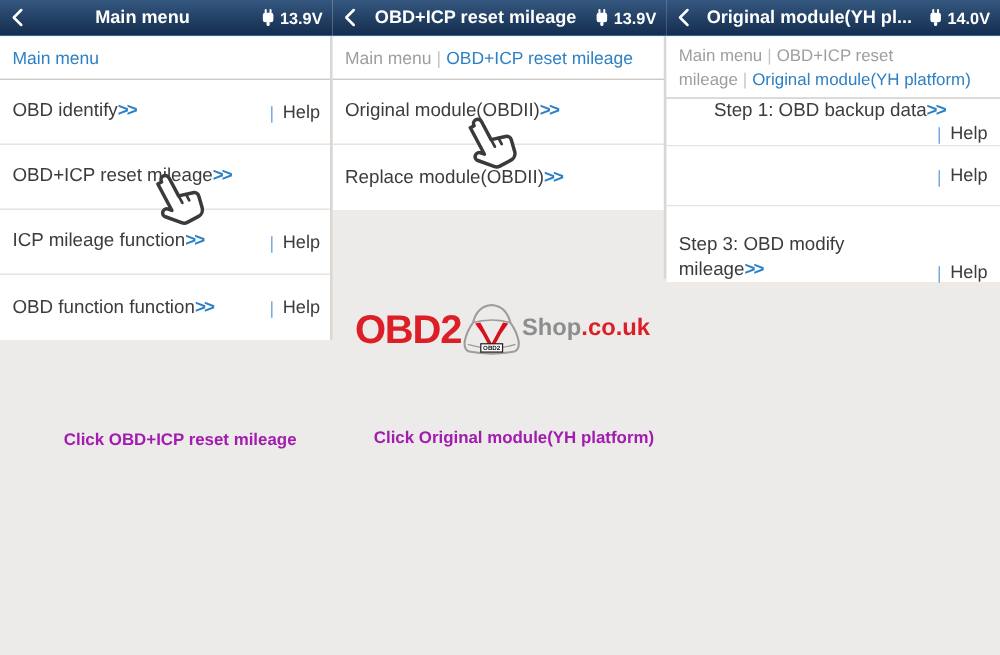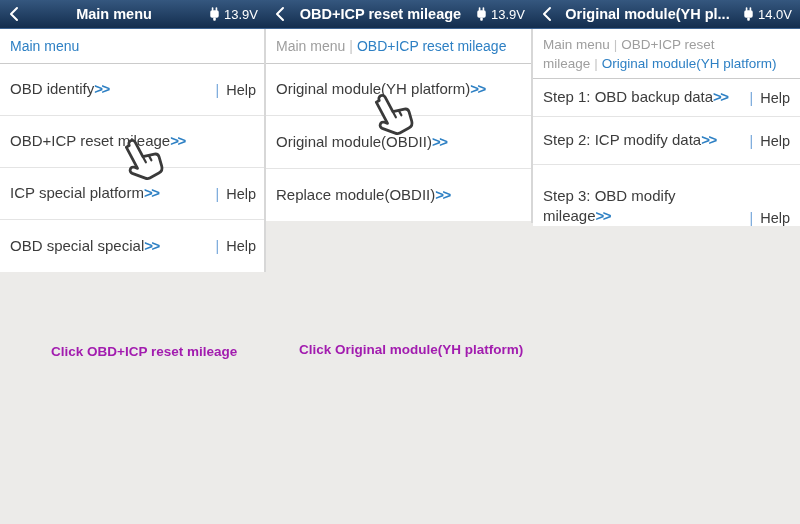--- a/index.html
+++ b/index.html
@@ -9,37 +9,37 @@
 
   .panel { position:absolute; top:0; height:524px; }
   #panel0 { left:0;   width:266px; }
   #panel1 { left:266px; width:267px; }
   #panel2 { left:533px; width:267px; }
 
   .hdr { height:29px; background:linear-gradient(#35577f, #132d4e); border-bottom:1px solid #3d6391;
          display:flex; align-items:center; color:#fff; padding:0 8px 0 9px; }
   .back { width:14px; height:16px; display:flex; align-items:center; flex:0 0 auto; cursor:pointer; }
   .hdr-title { flex:1; text-align:center; font-weight:bold; font-size:14.5px; white-space:nowrap; overflow:hidden; }
-  .volt { display:flex; align-items:center; gap:4px; font-size:13px; font-weight:normal; flex:0 0 auto; padding-left:4px; }
+  .volt { display:flex; align-items:center; gap:4px; font-size:13px; font-weight:bold; flex:0 0 auto; padding-left:4px; }
 
   .crumbs { background:#fff; padding:8px 10px 7px 10px; font-size:14px; line-height:19px; }
   .p2 .crumbs { padding:6px 10px 5px 10px; font-size:13.5px; }
   .bc-dim { color:#9e9e9e; }
   .bc-active { color:#2e80c4; }
   .bc-pipe { color:#c4c4c4; padding:0 4px; }
 
   .rows { background:#fdba74; }
   .row { display:flex; align-items:center; padding:0 10px; border-top:1px solid #e4e4e4;
          background:#fff; font-size:15px; color:#3c3c3c; cursor:pointer; }
   .rows .row:first-child { border-top:1px solid #cbcbcb; }
   .p0 .row { height:52px; }
   .p0 .row:last-child { height:53px; }
   .p1 .row { height:52px; }
   .p1 .row:nth-child(2), .p1 .row:nth-child(3) { height:53px; }
-  .p2 .row:nth-child(1) { height:38px; }
+  .p2 .row:nth-child(1) { height:38px;flex-direction:column; }
   .p2 .row:nth-child(2) { height:48px; }
   .p2 .row:nth-child(3) { height:62px;align-items:flex-end; }
   .row-text { line-height:1.35; padding-right:6px; }
   .arrows { color:#2e80c4; font-weight:bold; letter-spacing:-1.5px; }
   .help { margin-left:auto; display:flex; align-items:center; gap:7px; font-size:14.5px; color:#3c3c3c; flex:0 0 auto; cursor:pointer; }
   .hpipe { color:#74a6da; font-size:14px; }
 
   .vline { position:absolute; width:2px; background:#d7d7d7; top:29px; }
   #vline1 { left:264px; height:243px; }
   #vline2 { left:531px; height:194px; }
@@ -88,28 +88,28 @@
         <span class="row-text"><span>OBD identify</span><span class="arrows">&gt;&gt;</span></span>
         <span class="help">
             <span class="hpipe">|</span>
             <span>Help</span>
           </span>
       </div>
       <div class="row">
         <span class="row-text"><span>OBD+ICP reset mileage</span><span class="arrows">&gt;&gt;</span></span>
       </div>
       <div class="row">
-        <span class="row-text"><span>ICP special platform</span><span class="arrows">&gt;&gt;</span></span>
-        <span class="help">
-            <span class="hpipe">|</span>
-            <span>Help</span>
-          </span>
-      </div>
-      <div class="row">
-        <span class="row-text"><span>OBD special special</span><span class="arrows">&gt;&gt;</span></span>
+        <span class="row-text"><span>ICP mileage function</span><span class="arrows">&gt;&gt;</span></span>
+        <span class="help">
+            <span class="hpipe">|</span>
+            <span>Help</span>
+          </span>
+      </div>
+      <div class="row">
+        <span class="row-text"><span>OBD function function</span><span class="arrows">&gt;&gt;</span></span>
         <span class="help">
             <span class="hpipe">|</span>
             <span>Help</span>
           </span>
       </div>
     </div>
   </div>
 
   <div class="panel p1" id="panel1">
     <div class="hdr">
@@ -127,23 +127,20 @@
             <rect x="4.6" y="11.4" width="2.8" height="3.4" rx="1"></rect>
           </svg>
         <span>13.9V</span>
       </span>
     </div>
     <div class="crumbs">
       <span class="bc-dim">Main menu</span><span class="bc-pipe">|</span><span class="bc-active">OBD+ICP reset mileage</span>
     </div>
     <div class="rows">
       <div class="row">
-        <span class="row-text"><span>Original module(YH platform)</span><span class="arrows">&gt;&gt;</span></span>
-      </div>
-      <div class="row">
         <span class="row-text"><span>Original module(OBDII)</span><span class="arrows">&gt;&gt;</span></span>
       </div>
       <div class="row">
         <span class="row-text"><span>Replace module(OBDII)</span><span class="arrows">&gt;&gt;</span></span>
       </div>
     </div>
   </div>
 
   <div class="panel p2" id="panel2">
     <div class="hdr">
@@ -168,21 +165,20 @@
     </div>
     <div class="rows">
       <div class="row">
         <span class="row-text"><span>Step 1: OBD backup data</span><span class="arrows">&gt;&gt;</span></span>
         <span class="help">
             <span class="hpipe">|</span>
             <span>Help</span>
           </span>
       </div>
       <div class="row">
-        <span class="row-text"><span>Step 2: ICP modify data</span><span class="arrows">&gt;&gt;</span></span>
         <span class="help">
             <span class="hpipe">|</span>
             <span>Help</span>
           </span>
       </div>
       <div class="row">
         <span class="row-text" style="max-width:185px;"><span>Step 3: OBD modify mileage</span><span class="arrows">&gt;&gt;</span></span>
         <span class="help">
             <span class="hpipe">|</span>
             <span>Help</span>
@@ -200,17 +196,33 @@
       <path d="M14.4 11.3v3.2 M17.3 12.1v2.8" fill="none" stroke="#3a3a3a" stroke-width="1.1" stroke-linecap="round"></path>
     </g>
   </svg>
   <svg class="hand" style="left:366px; top:90px;" viewBox="0 0 26 26">
     <g transform="rotate(-28 13 13)">
       <path d="M11 3.2c0-1 .8-1.8 1.7-1.8s1.7.8 1.7 1.8v8.1l5.7 1.6c1 .3 1.6 1.3 1.4 2.3l-1 4.7c-.3 1.4-1.5 2.4-2.9 2.4h-5.1c-.8 0-1.6-.4-2.1-1l-4.6-5.1c-.6-.7-.6-1.7.1-2.3.7-.6 1.7-.6 2.3.1l1.1 1.2V3.2z" fill="#ffffff" stroke="#3a3a3a" stroke-width="1.4" stroke-linejoin="round"></path>
       <path d="M14.4 11.3v3.2 M17.3 12.1v2.8" fill="none" stroke="#3a3a3a" stroke-width="1.1" stroke-linecap="round"></path>
     </g>
   </svg>
 
+  <div id="logo">
+    <span class="logo-obd2">OBD2</span>
+    <svg class="logo-car" viewBox="0 0 66 58">
+      <path d="M15 23 Q19 7 33 6 Q47 7 51 23" fill="none" stroke="#9c9c9c" stroke-width="2"></path>
+      <path d="M15 23 Q33 18 51 23" fill="none" stroke="#9c9c9c" stroke-width="1.4"></path>
+      <path d="M15 23 Q9 31 7 41 Q6 49 11 51 M51 23 Q57 31 59 41 Q60 49 55 51" fill="none" stroke="#9c9c9c" stroke-width="2"></path>
+      <path d="M11 51 Q33 55 55 51" fill="none" stroke="#9c9c9c" stroke-width="2"></path>
+      <path d="M10 44 Q20 47 26 47 M56 44 Q46 47 40 47" fill="none" stroke="#9c9c9c" stroke-width="1.2"></path>
+      <path d="M17 24 Q25 34 30 45 L34 45 Q27 32 22 23 Z" fill="#d8101c"></path>
+      <path d="M49 24 Q41 34 36 45 L32 45 Q39 32 44 23 Z" fill="#d8101c"></path>
+      <rect x="22.5" y="43.5" width="21" height="8" fill="#ffffff" stroke="#222222" stroke-width="1.2"></rect>
+      <text x="33" y="50" font-size="6" font-weight="bold" text-anchor="middle" fill="#111111" font-family="Liberation Sans, sans-serif">OBD2</text>
+    </svg>
+    <span class="logo-shop">Shop</span>
+    <span class="logo-tld">.co.uk</span>
+  </div>
 
   <div class="caption" id="caption-left">Click OBD+ICP reset mileage</div>
   <div class="caption" id="caption-right">Click Original module(YH platform)</div>
 
 </div>
 
 </body></html>

